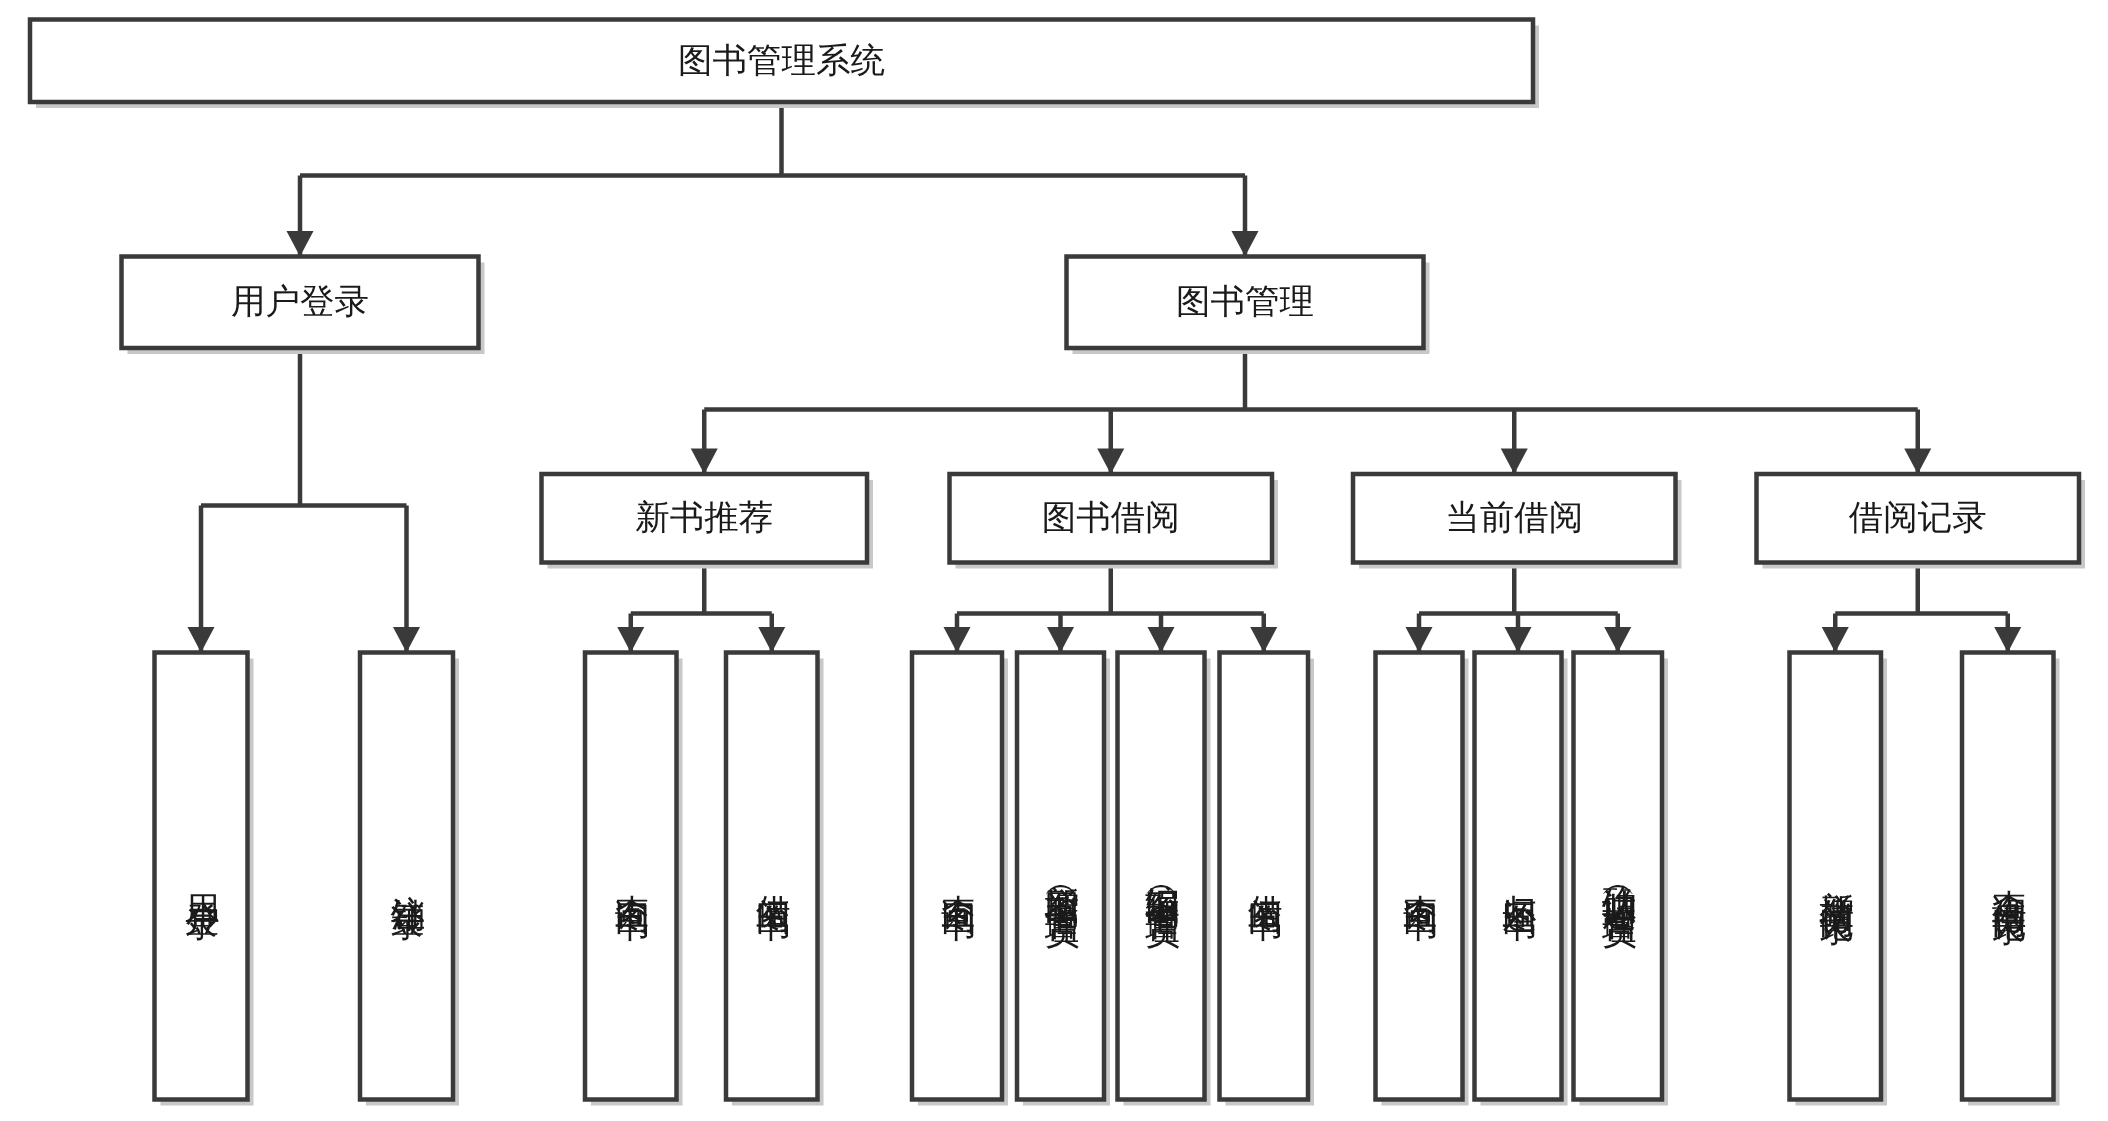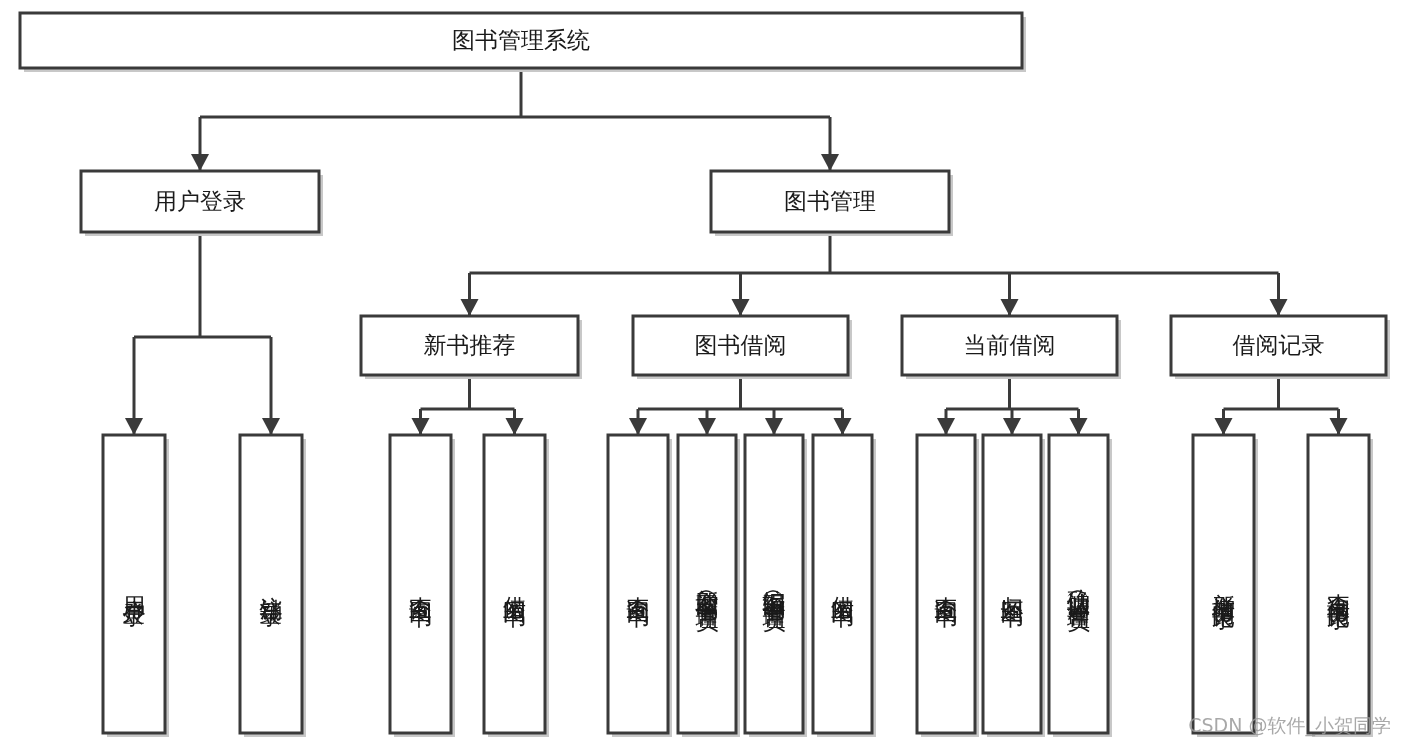--- a/index.html
+++ b/index.html
@@ -198,15 +198,14 @@
       <div class="vlabel" style="left: 678px; top: 435px; width: 58px; height: 298px;">新增图书（管理员）</div>
       <div class="vlabel" style="left: 745px; top: 435px; width: 58px; height: 298px;">编辑图书（管理员）</div>
       <div class="vlabel" style="left: 813px; top: 435px; width: 59px; height: 298px;">借阅图书</div>
       <div class="vlabel" style="left: 917px; top: 435px; width: 58px; height: 298px;">查询图书</div>
       <div class="vlabel" style="left: 983px; top: 435px; width: 58px; height: 298px;">归还图书</div>
       <div class="vlabel" style="left: 1049px; top: 435px; width: 59px; height: 298px;">确认归还（管理员）</div>
       <div class="vlabel" style="left: 1193px; top: 435px; width: 61px; height: 298px;">新增借阅记录</div>
       <div class="vlabel" style="left: 1308px; top: 435px; width: 61px; height: 298px;">查询借阅记录</div>
     </div>
 
-  <div class="watermark">CSDN @软件_小贺同学</div>
 
 </div>
 
 </body></html>

